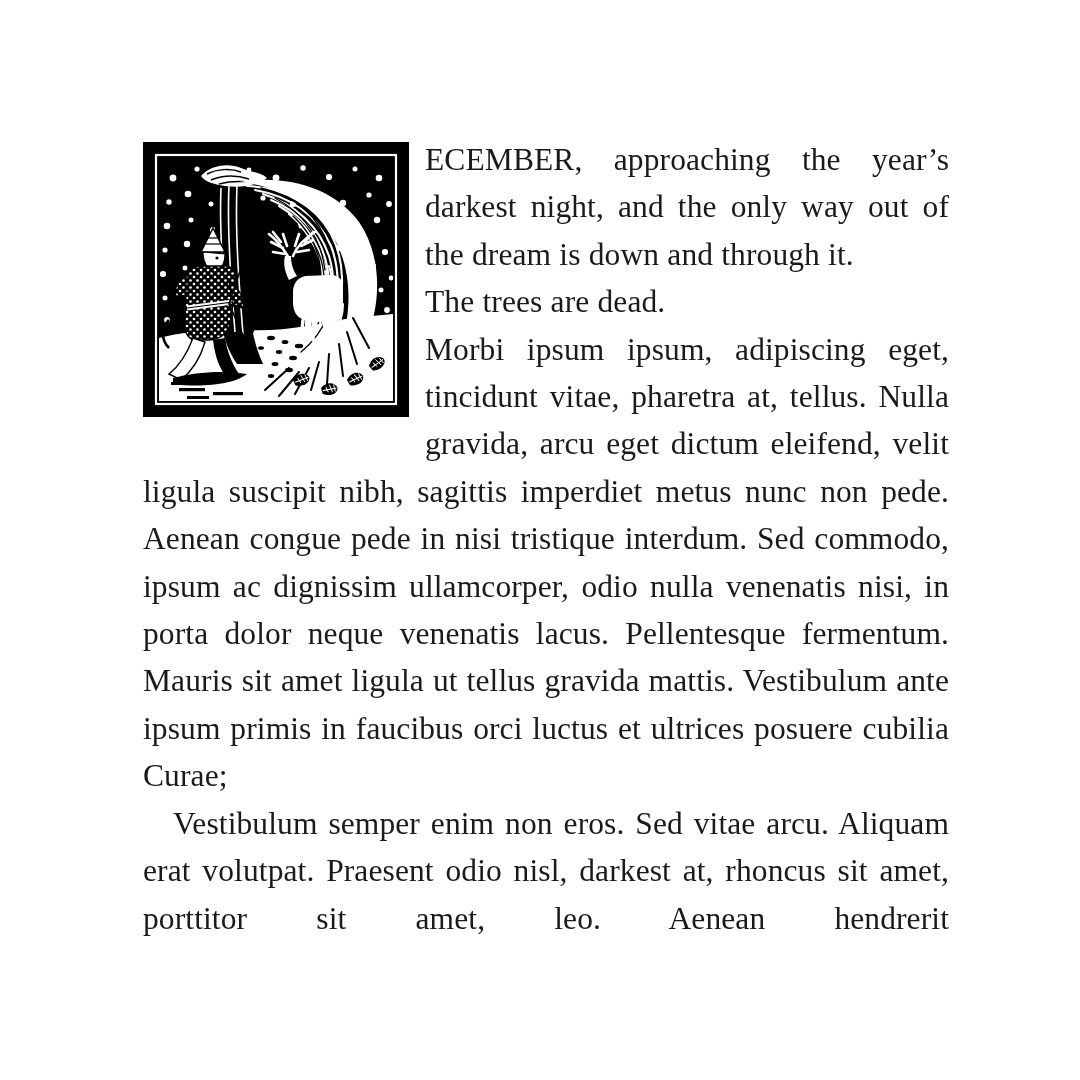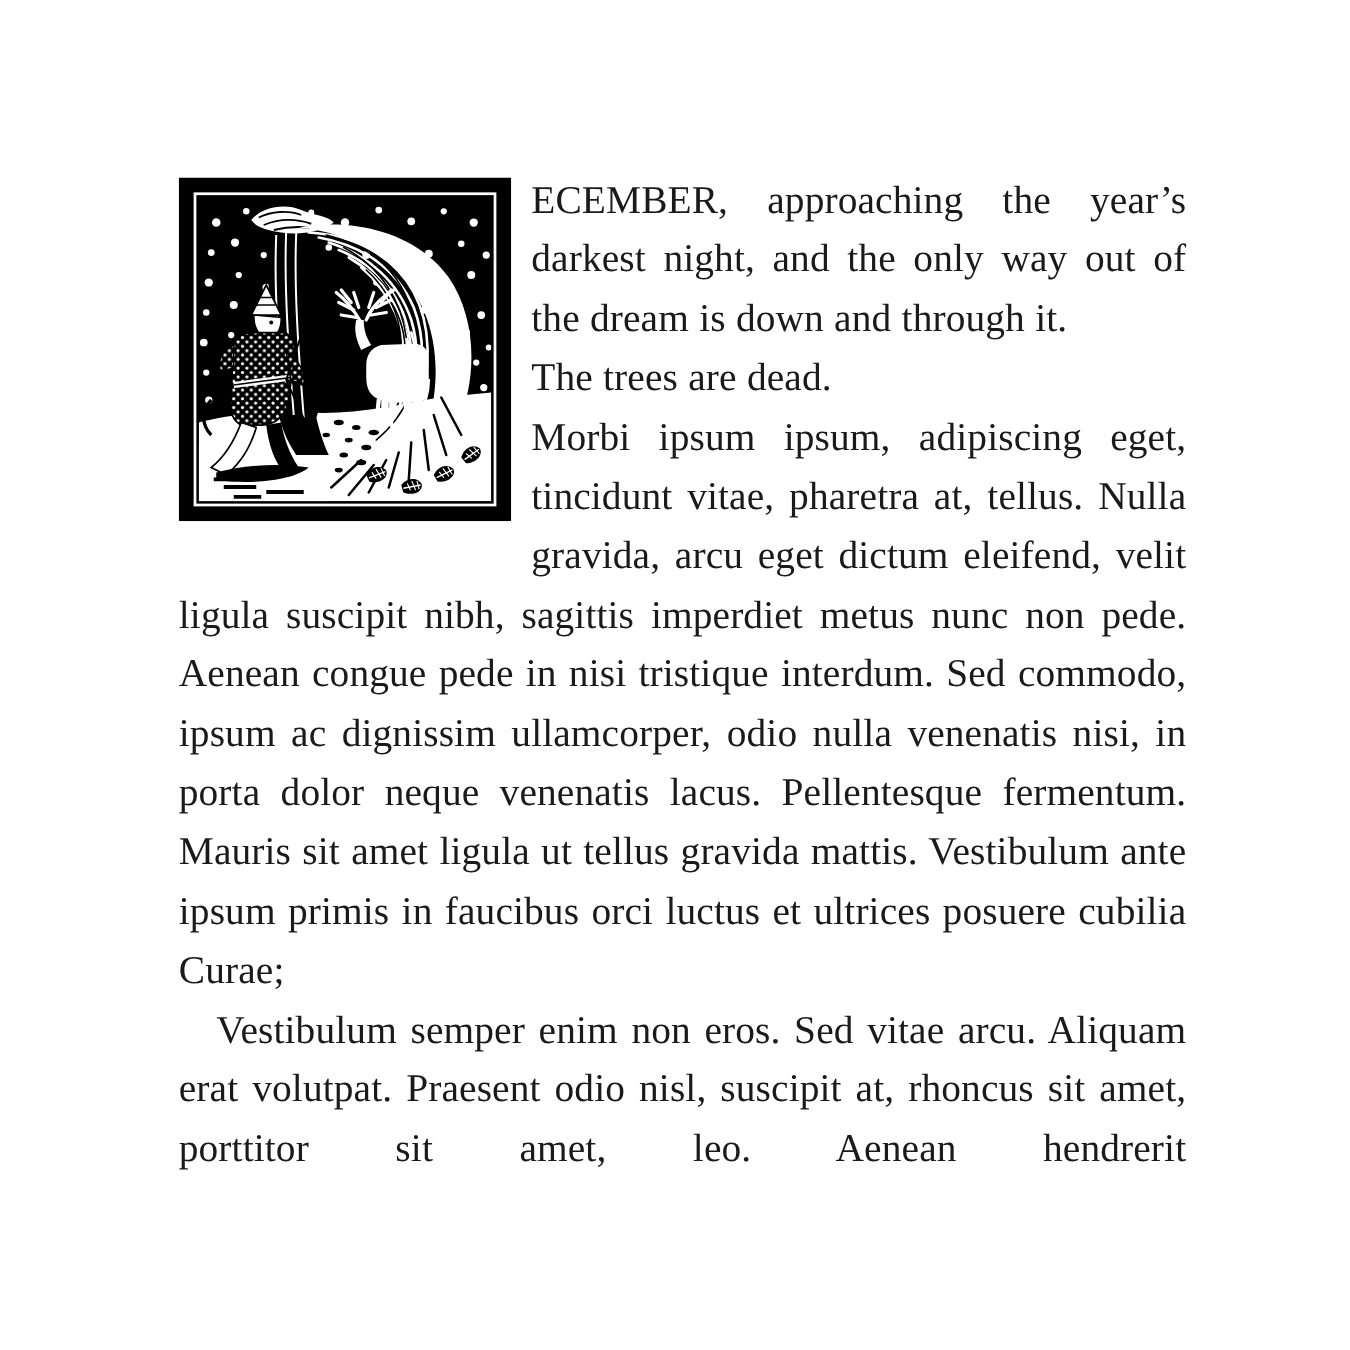--- a/index.html
+++ b/index.html
@@ -312,16 +312,16 @@
               <path d="M1 3 L 15 4" stroke="#fff" stroke-width="1.1"></path>
               <path d="M5 0 L 6 6 M9 -1 L 10 7 M13 0 L 13 7" stroke="#fff" stroke-width="0.9"></path>
             </g>
           </g>
         </g>
       </svg>
     </div>
 
     <p class="para opening"><span class="lede">ECEMBER, approaching the year’s darkest night, and the only way out of the dream is down and through it.</span><span class="short-line lede">The trees are dead.</span><span>Morbi ipsum ipsum, adipiscing eget, tincidunt vitae, pharetra at, tellus. Nulla gravida, arcu eget dictum eleifend, velit ligula suscipit nibh, sagittis imperdiet metus nunc non pede. Aenean congue pede in nisi tristique interdum. Sed commodo, ipsum ac dignissim ullamcorper, odio nulla venenatis nisi, in porta dolor neque venenatis lacus. Pellentesque fermentum. Mauris sit amet ligula ut tellus gravida mattis. Vestibulum ante ipsum primis in faucibus orci luctus et ultrices posuere cubilia Curae;</span></p>
 
-    <p class="para continues">Vestibulum semper enim non eros. Sed vitae arcu. Aliquam erat volutpat. Praesent odio nisl, suscipit at, rhoncus sit amet, porttitor sit amet, leo. Aenean hendrerit</p>
+    <p class="para continues">Vestibulum semper enim non eros. Sed vitae arcu. Aliquam erat volutpat. Praesent odio nisl, darkest at, rhoncus sit amet, porttitor sit amet, leo. Aenean hendrerit</p>
 
   </div>
 </div>
 
 </body></html>

